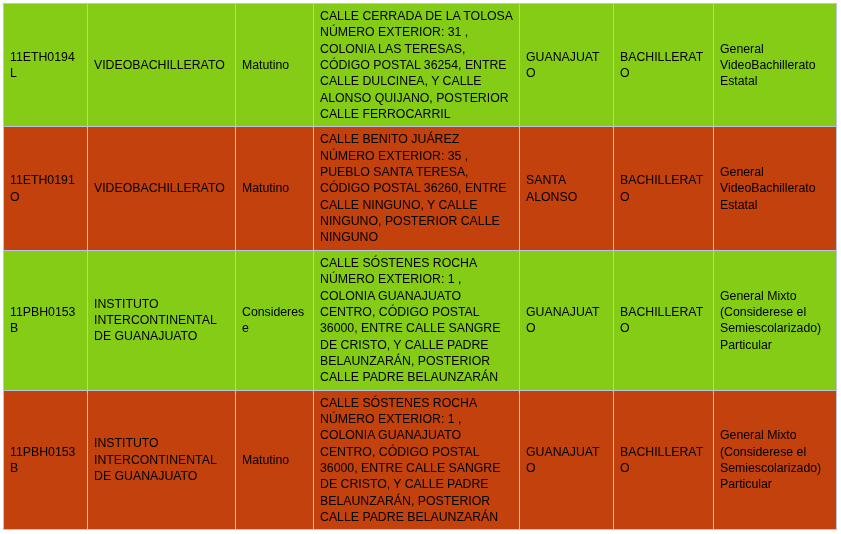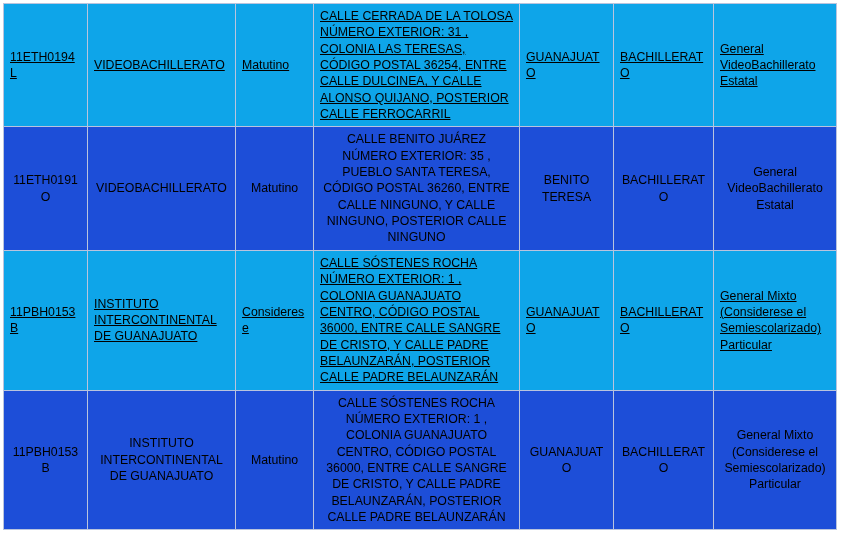--- a/index.html
+++ b/index.html
@@ -30,26 +30,24 @@
     vertical-align: middle;
     font-size: 12.3px;
     line-height: 1.33;
     color: #000000;
     padding: 4px 6px 4px 6px;
     word-wrap: break-word;
     overflow-wrap: break-word;
     hyphens: none;
   }
   tr.shaded td {
-    background: #0ea5e9;
-    text-decoration: underline;
+    background: #84cc16;
   }
   tr.plain td {
-    background: #1d4ed8;
-    text-align: center;
+    background: #c2410c;
   }
   
   col.c-cct      { width: 84px; }
   col.c-name     { width: 148px; }
   col.c-turno    { width: 78px; }
   col.c-dir      { width: 206px; }
   col.c-loc      { width: 94px; }
   col.c-nivel    { width: 100px; }
   col.c-serv     { width: 123px; }
 
@@ -85,21 +83,21 @@
         <td class="loc">GUANAJUATO</td>
         <td class="nivel">BACHILLERATO</td>
         <td class="serv">General VideoBachillerato Estatal</td>
       </tr>
 
       <tr class="plain">
         <td class="cct">11ETH0191O</td>
         <td class="name">VIDEOBACHILLERATO</td>
         <td class="turno">Matutino</td>
         <td class="dir">CALLE BENITO JUÁREZ NÚMERO EXTERIOR: 35 , PUEBLO SANTA TERESA, CÓDIGO POSTAL 36260, ENTRE CALLE NINGUNO, Y CALLE NINGUNO, POSTERIOR CALLE NINGUNO</td>
-        <td class="loc">BENITO TERESA</td>
+        <td class="loc">SANTA ALONSO</td>
         <td class="nivel">BACHILLERATO</td>
         <td class="serv">General VideoBachillerato Estatal</td>
       </tr>
 
       <tr class="shaded">
         <td class="cct">11PBH0153B</td>
         <td class="name">INSTITUTO INTERCONTINENTAL DE GUANAJUATO</td>
         <td class="turno">Considerese</td>
         <td class="dir">CALLE SÓSTENES ROCHA NÚMERO EXTERIOR: 1 , COLONIA GUANAJUATO CENTRO, CÓDIGO POSTAL 36000, ENTRE CALLE SANGRE DE CRISTO, Y CALLE PADRE BELAUNZARÁN, POSTERIOR CALLE PADRE BELAUNZARÁN</td>
         <td class="loc">GUANAJUATO</td>

